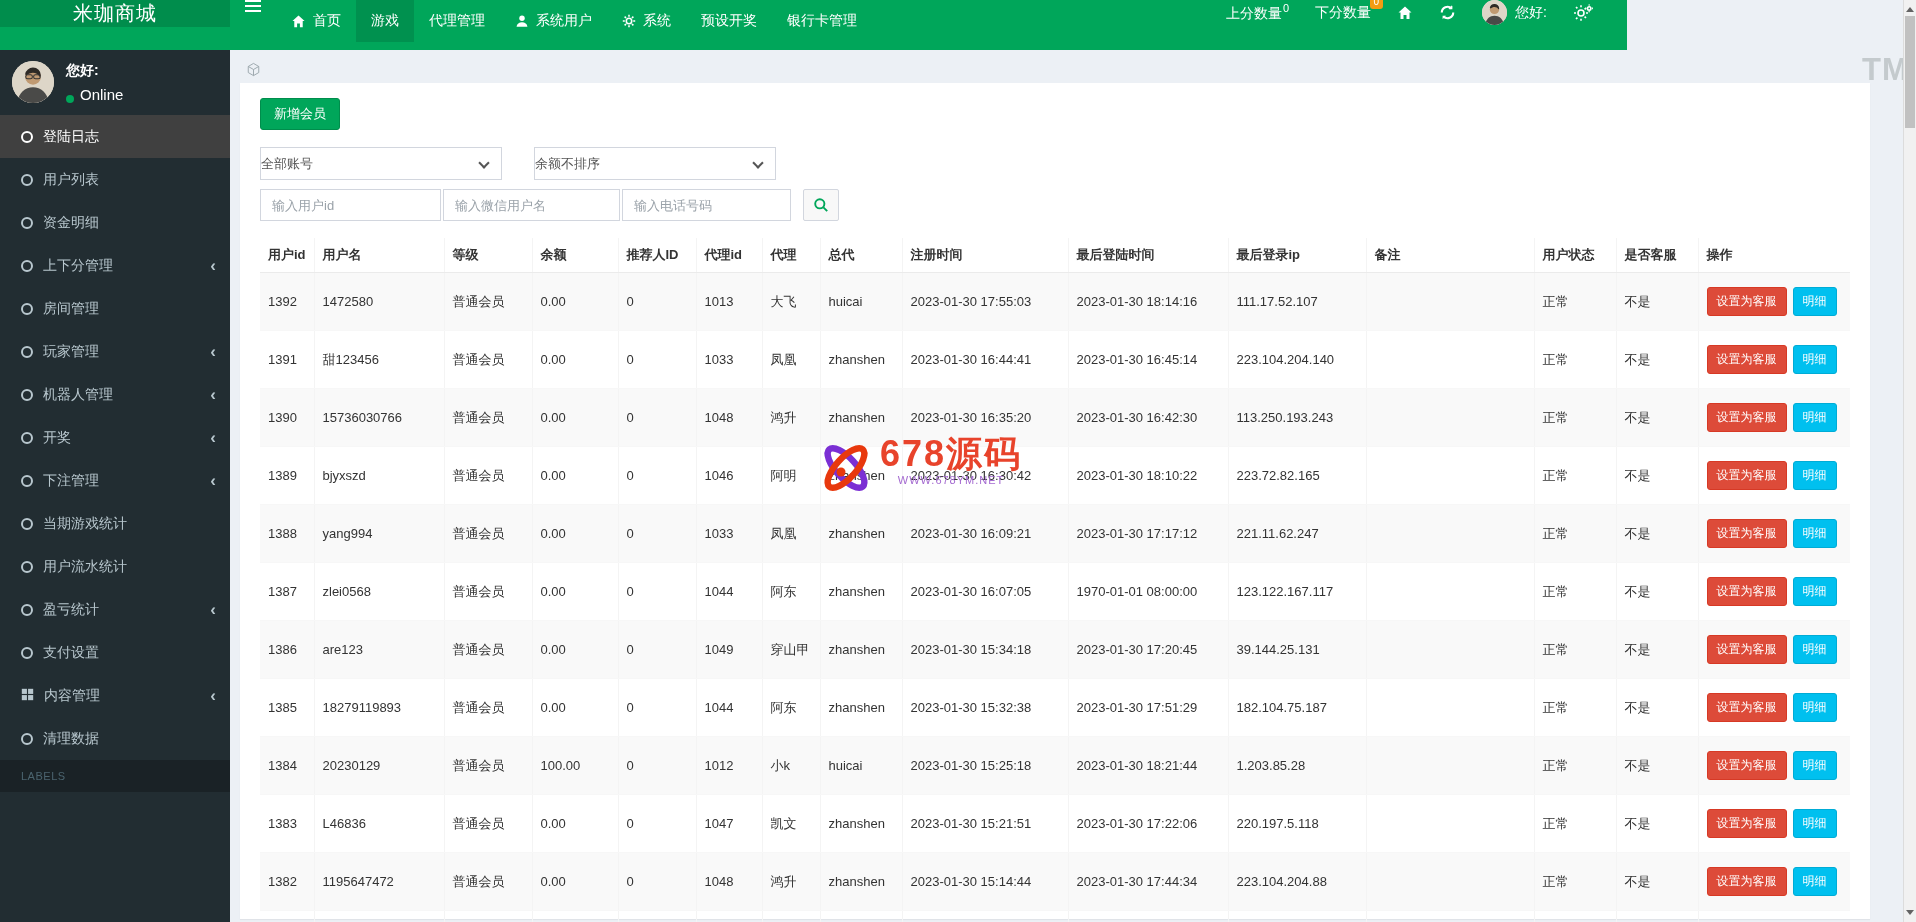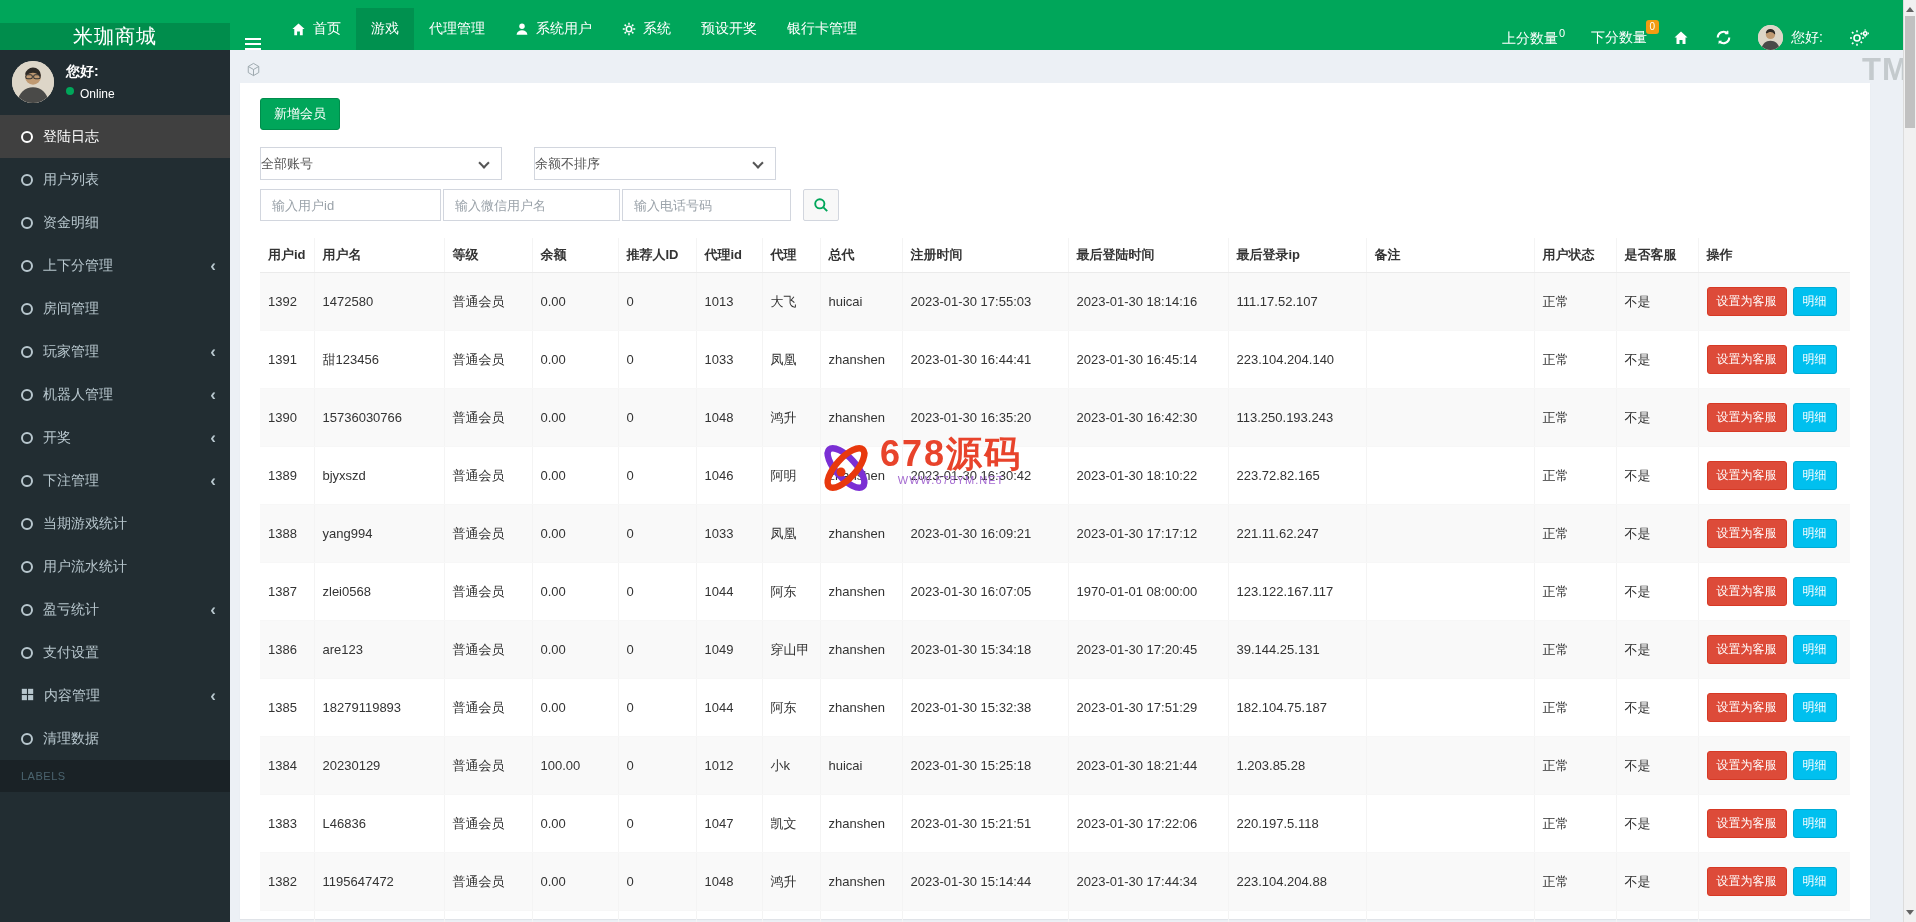--- a/index.html
+++ b/index.html
@@ -1,39 +1,39 @@
 <!DOCTYPE html>
 <html><head>
 <meta charset="utf-8">
 <style>
   *{box-sizing:border-box;margin:0;padding:0}
   html,body{width:1916px;height:922px}
   body{position:relative;overflow:hidden;font-family:"Liberation Sans","DejaVu Sans",sans-serif;background:#ecf0f5}
   
-  .header{position:absolute;left:0;top:0;width:1903px;height:50px;background:#00a65a;display:flex;align-items:flex-end;z-index:30}
+  .header{position:absolute;left:0;top:0;width:1627px;height:50px;background:#00a65a;display:flex;align-items:flex-start;z-index:30}
   .logo{width:230px;background:#008d4c;color:#fff;font-size:20px;display:flex;align-items:center;justify-content:center;letter-spacing:1px;cursor:pointer}
   .toggle{width:46px;display:flex;flex-direction:column;align-items:center;justify-content:center;gap:3px;cursor:pointer}
   .toggle i{display:block;width:16px;height:2px;background:#fff}
   .nav{display:flex}
   .nav-item{display:flex;align-items:center;gap:7px;padding:12px 15px;color:#fff;font-size:14px;cursor:pointer;white-space:nowrap}
   .nav-item.active{background:rgba(0,0,0,.12)}
   .nav-item svg{display:block}
   .nav-right{margin-left:auto;display:flex;align-items:center;gap:26px;padding-right:34px;color:#fff;font-size:14px}
   .score{position:relative;cursor:pointer;white-space:nowrap}
   .score .sup{font-size:11px;vertical-align:super;margin-left:1px}
   .score .badge{position:absolute;top:-9px;right:-12px;background:#f39c12;color:#fff;font-size:10px;line-height:1;padding:2px 4px;border-radius:3px}
   .icon-btn{cursor:pointer;display:flex;align-items:center}
   .user-mini{display:flex;align-items:center;gap:8px;cursor:pointer}
   .avatar{border-radius:50%;overflow:hidden;display:block;background:#e3ddd2}
   
   .sidebar{position:absolute;left:0;top:50px;width:230px;height:872px;background:#222d32;z-index:20}
   .user-panel{display:flex;align-items:center;gap:12px;padding:11px 12px;height:64px}
   .up-info{color:#fff;font-size:14px}
   .up-name{font-weight:700;margin-bottom:6px}
-  .up-status{display:flex;align-items:flex-start;gap:6px;font-size:12px;cursor:pointer}
+  .up-status{display:flex;align-items:flex-end;gap:6px;font-size:15px;cursor:pointer}
   .dot{width:8px;height:8px;border-radius:50%;background:#00a65a;display:inline-block}
   .menu{margin-top:1px}
   .menu-item{height:43px;display:flex;align-items:center;gap:10px;padding:0 14px 0 21px;color:#b8c7ce;font-size:14px;cursor:pointer}
   .menu-item.active{background:#404040;color:#fff}
   .circle-o{width:12px;height:12px;border:2px solid currentColor;border-radius:50%;flex:none}
   .menu-item svg{flex:none}
   .chev{margin-left:auto;font-size:17px;line-height:1;color:inherit;font-weight:700}
   .labels-header{background:#1a2226;color:#4b646f;font-size:11px;letter-spacing:.5px;padding:10px 10px 10px 21px}
   
   .content{position:absolute;left:230px;top:50px;width:1673px;height:872px;background:#ecf0f5}

